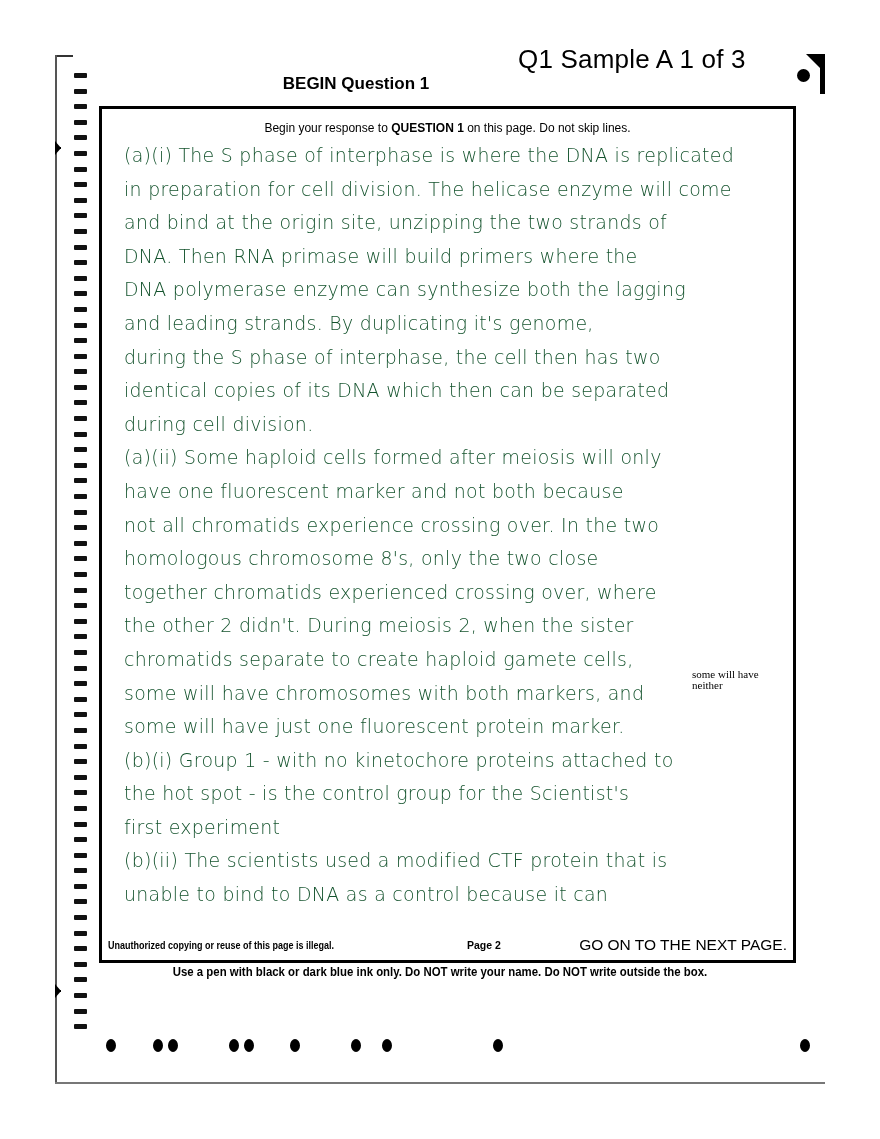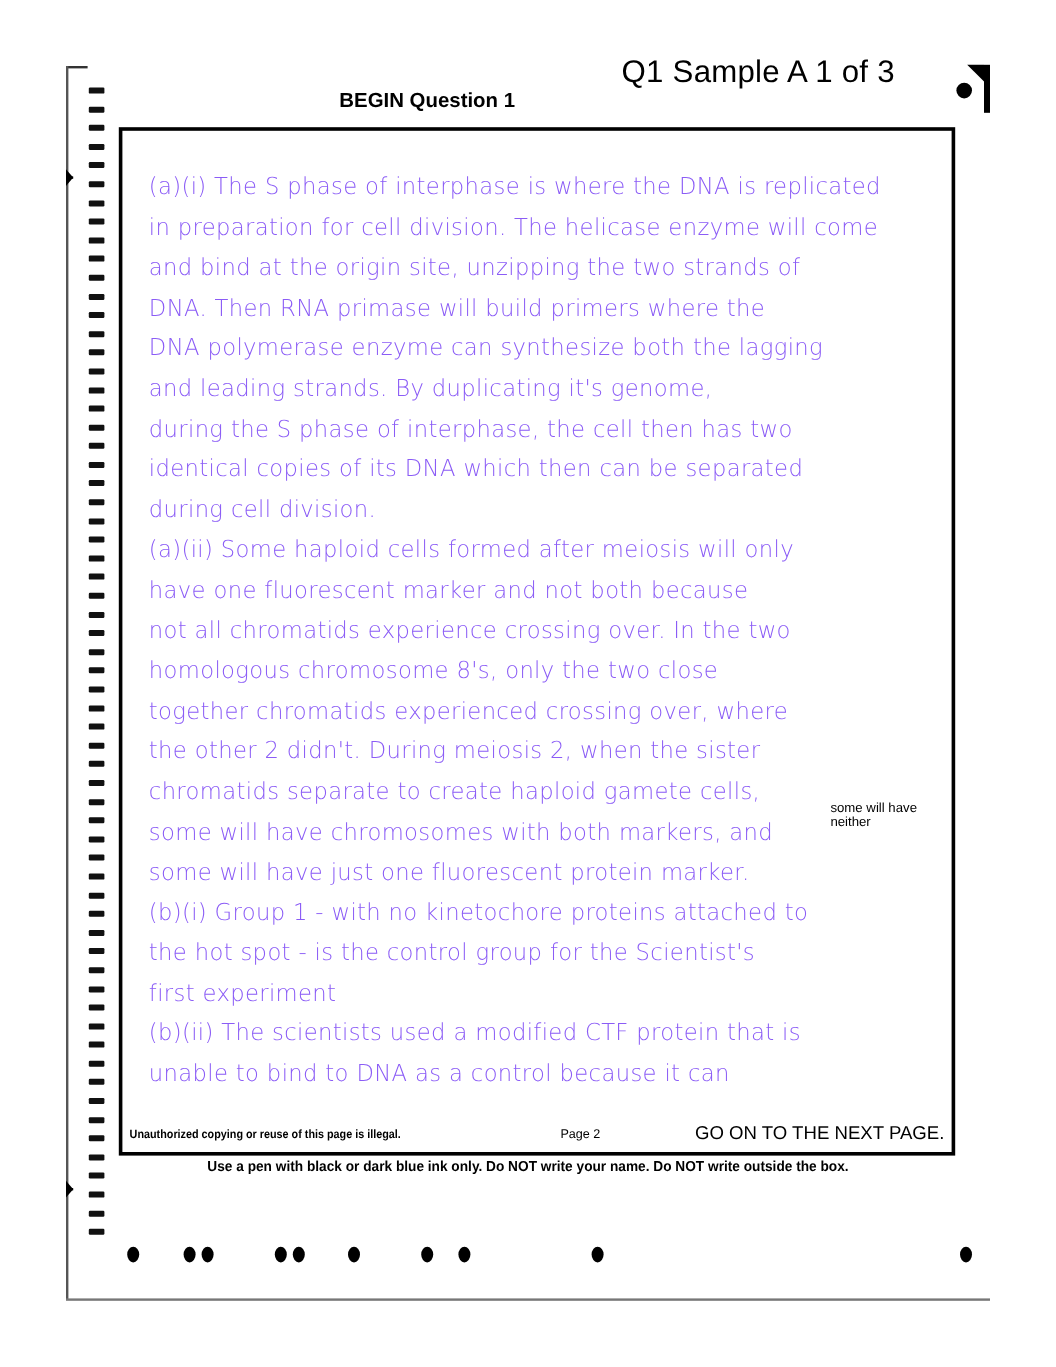--- a/index.html
+++ b/index.html
@@ -19,27 +19,27 @@
   .corner-mark { position:absolute; left:806px; top:54px; width:0; height:0; border-top:14px solid #000; border-left:14px solid transparent; }
   .corner-edge { position:absolute; left:820px; top:54px; width:5px; height:40px; background:#000; }
   .corner-dot { position:absolute; left:797px; top:69px; width:13px; height:13px; border-radius:50%; background:#000; }
 
   .begin-title { position:absolute; top:74px; left:0; width:712px; text-align:center; font-size:17px; font-weight:bold; }
 
   .response-box { position:absolute; left:99px; top:106px; width:691px; height:851px; border:3px solid #000; }
   .box-instr { position:absolute; top:12px; left:0; width:100%; text-align:center; font-size:12px; }
   .box-instr b { font-weight:bold; }
 
-  .handwriting { position:absolute; left:22px; top:30px; width:650px; font-family:"DejaVu Sans", sans-serif; font-size:19.5px; line-height:33.6px; color:#8b5cf6; letter-spacing:0.3px; }
+  .handwriting { position:absolute; left:22px; top:30px; width:650px; font-family:"DejaVu Sans", sans-serif; font-size:19.5px; line-height:33.6px; color:#14532d; letter-spacing:0.3px; }
   .hw-line { white-space:nowrap; height:33.6px; font-weight:300; transform:scaleX(0.97); transform-origin:left; }
-  .hw-note { position:absolute; font-size:11px; line-height:11px; font-family:Liberation Sans, sans-serif; }
+  .hw-note { position:absolute; font-size:11px; line-height:11px; font-family:Liberation Serif, serif; }
 
   .box-footer { position:absolute; bottom:6px; left:6px; right:6px; height:20px; font-size:10.5px; }
   .footer-legal { position:absolute; left:0; bottom:3px; font-weight:bold; font-size:10px; transform:scaleX(0.9); transform-origin:left; }
-  .footer-page { position:absolute; left:326px; bottom:3px; font-weight:normal; font-size:10.5px;padding-left:33px; }
+  .footer-page { position:absolute; left:326px; bottom:3px; font-weight:bold; font-size:10.5px;padding-left:33px; }
   .footer-next { position:absolute; right:0; bottom:0; font-weight:normal; font-size:15.5px; }
 
   .ink-note { position:absolute; top:965px; left:0; width:880px; text-align:center; font-size:12px; font-weight:bold; transform:scaleX(0.95); }
 
   .timing-dots { position:absolute; top:1039px; left:0; width:880px; height:14px; }
   .tdot { position:absolute; top:0; width:10px; height:13px; border-radius:50%; background:#000; }
 </style>
 </head>
 <body>
 
@@ -116,20 +116,21 @@
     <div class="reg-mark"></div>
   </div>
 
 <div class="corner-mark"></div>
 <div class="corner-edge"></div>
 <div class="corner-dot"></div>
 
 <div class="begin-title">BEGIN Question 1</div>
 
 <div class="response-box">
+  <div class="box-instr"><span>Begin your response to </span><b>QUESTION 1</b><span> on this page. Do not skip lines.</span></div>
 
   <div class="handwriting" id="hw">
       <div class="hw-line">(a)(i) The S phase of interphase is where the DNA is replicated</div>
       <div class="hw-line">in preparation for cell division. The helicase enzyme will come</div>
       <div class="hw-line">and bind at the origin site, unzipping the two strands of</div>
       <div class="hw-line">DNA. Then RNA primase will build primers where the</div>
       <div class="hw-line">DNA polymerase enzyme can synthesize both the lagging</div>
       <div class="hw-line">and leading strands. By duplicating it's genome,</div>
       <div class="hw-line">during the S phase of interphase, the cell then has two</div>
       <div class="hw-line">identical copies of its DNA which then can be separated</div>

